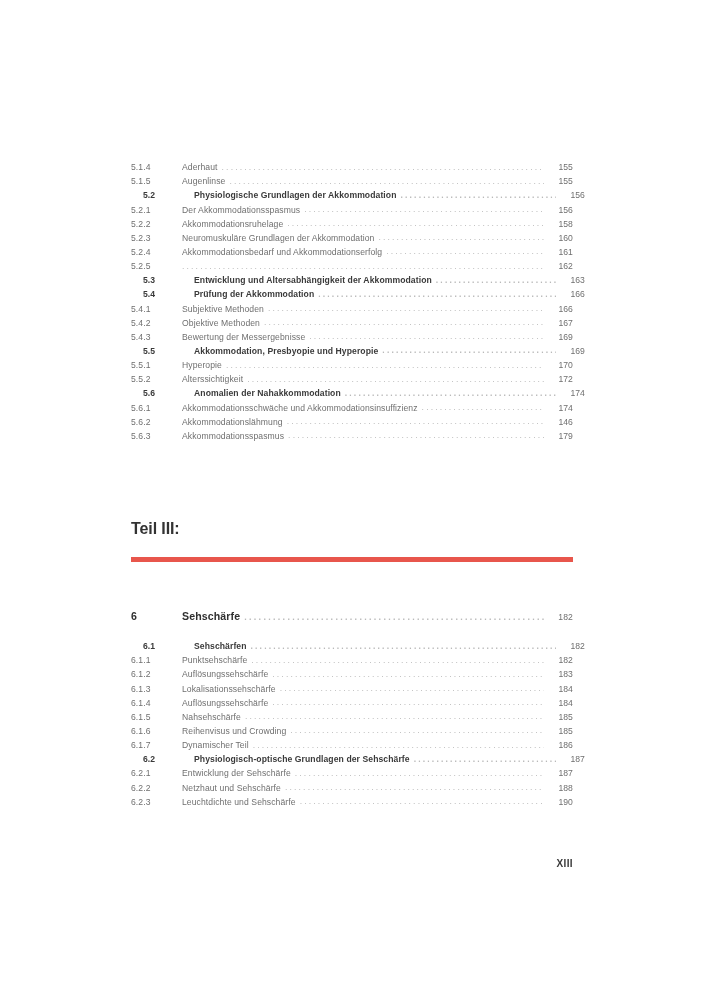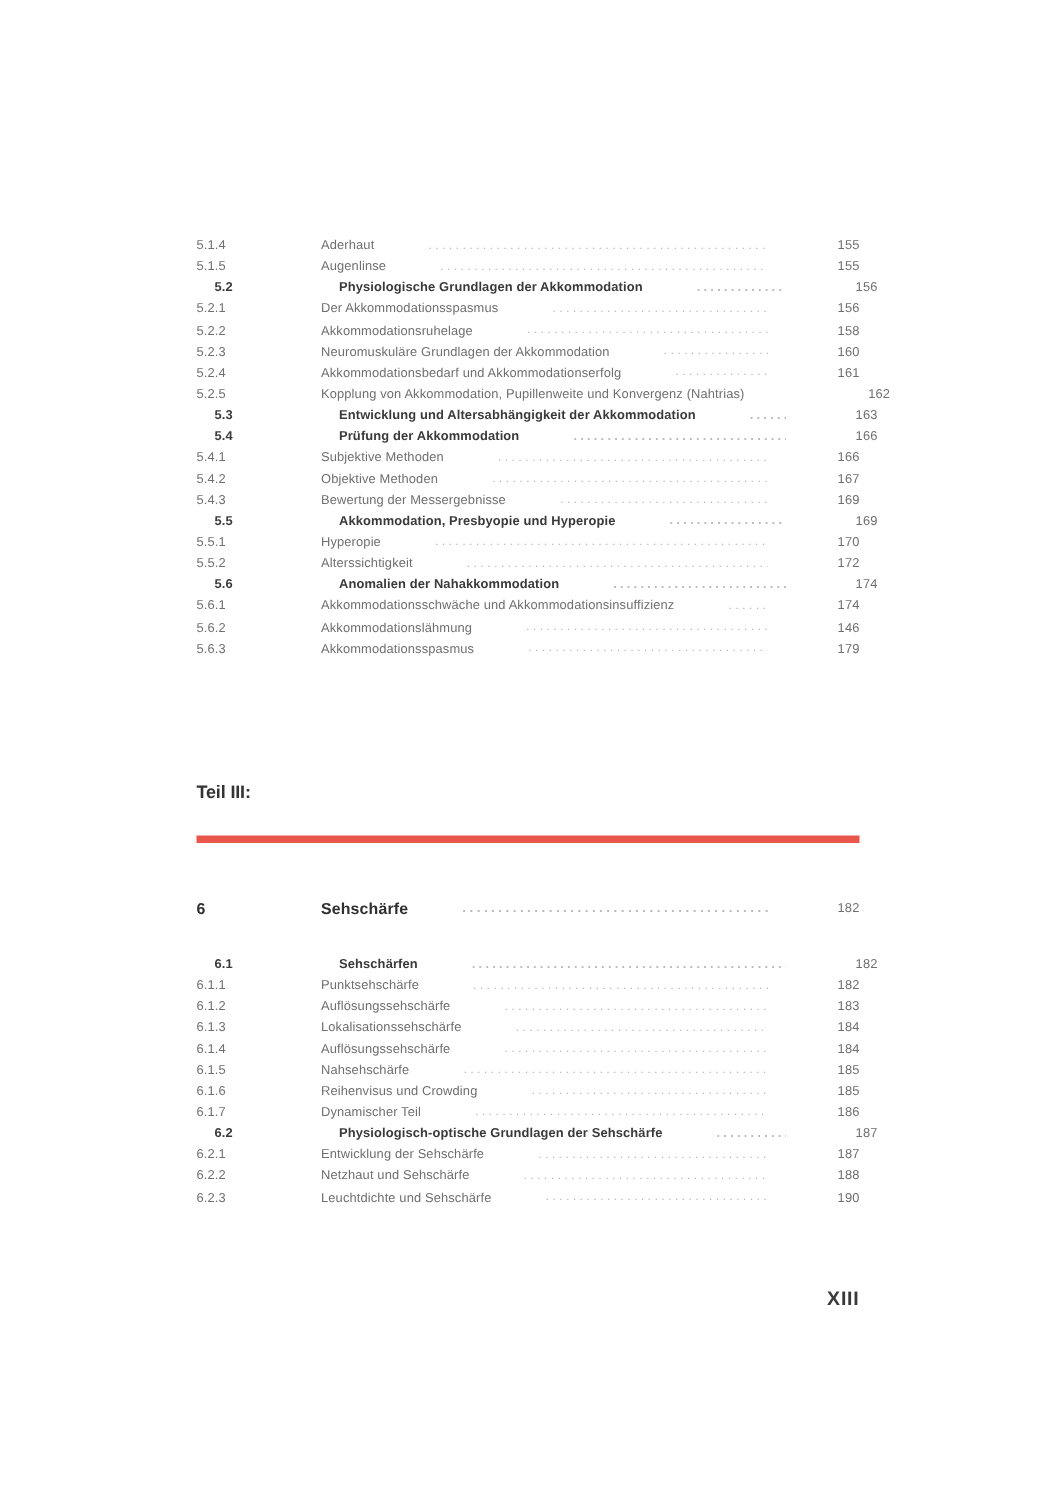--- a/index.html
+++ b/index.html
@@ -26,27 +26,26 @@
   .toc-block {
     position: absolute;
     left: 131px;
     width: 442px;
   }
   #block-one { top: 158px; }
 
   
   .toc-row {
     display: flex;
-    align-items: flex-start;
+    align-items: flex-end;
     width: 442px;
     height: 14.15px;
     font-size: 8.6px;
     color: #6f6f6f;
     letter-spacing: 0.01em;
-    gap: 32px;
   }
   .toc-row .num {
     flex: 0 0 51px;
     white-space: nowrap;
   }
   .toc-row .title {
     flex: 0 0 auto;
     white-space: nowrap;
     padding-right: 4px;
   }
@@ -98,21 +97,21 @@
   }
 
   
   #part-heading {
     position: absolute;
     left: 131px;
     top: 521px;
     width: 442px;
   }
   #part-heading .part-line {
-    font-size: 12px;
+    font-size: 16px;
     font-weight: bold;
     color: #333333;
     line-height: 15.6px;
     letter-spacing: -0.1px;
   }
   #part-rule {
     position: absolute;
     left: 131px;
     top: 557px;
     width: 442px;
@@ -121,21 +120,21 @@
   }
 
   #block-two { top: 600px; }
 
   #folio {
     position: absolute;
     left: 0;
     top: 858px;
     width: 573px;
     text-align: right;
-    font-size: 13px;
+    font-size: 10px;
     font-weight: bold;
     color: #3a3a3a;
     letter-spacing: 0.04em;
   }
 </style>
 </head>
 <body>
 
 <div class="page">
 
@@ -177,21 +176,20 @@
         <span class="page-no">160</span>
       </div>
       <div class="toc-row lvl3">
         <span class="num">5.2.4</span>
         <span class="title">Akkommodationsbedarf und Akkommodationserfolg</span>
         <span class="leader">........................................................................................................................................................................................................</span>
         <span class="page-no">161</span>
       </div>
       <div class="toc-row lvl3">
         <span class="num">5.2.5</span>
-        <span class="title">Kopplung von Akkommodation, Pupillenweite und Konvergenz (Nahtrias)</span>
         <span class="leader">........................................................................................................................................................................................................</span>
         <span class="page-no">162</span>
       </div>
       <div class="toc-row lvl2">
         <span class="num">5.3</span>
         <span class="title">Entwicklung und Altersabhängigkeit der Akkommodation</span>
         <span class="leader">........................................................................................................................................................................................................</span>
         <span class="page-no">163</span>
       </div>
       <div class="toc-row lvl2">

